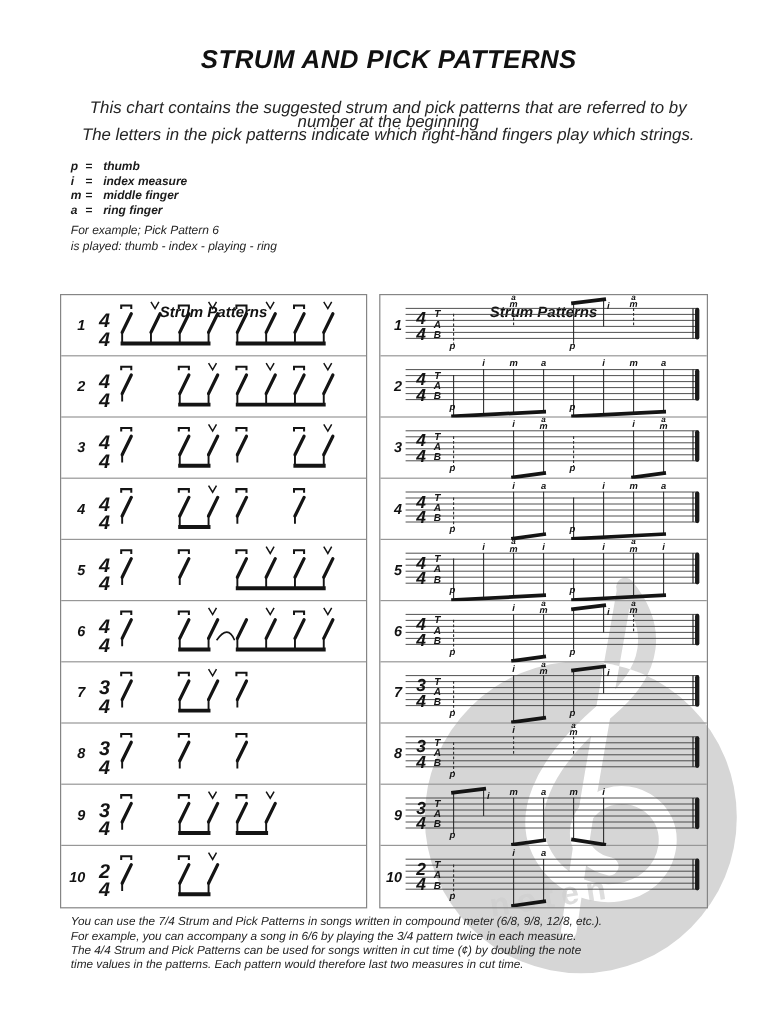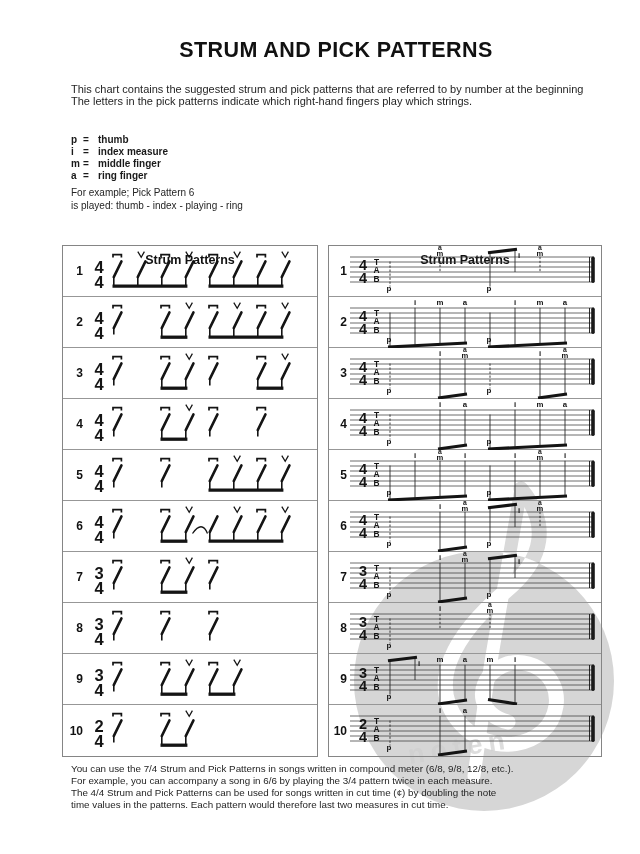--- a/index.html
+++ b/index.html
@@ -1,22 +1,22 @@
 <!DOCTYPE html>
 <html><head>
 <meta charset="utf-8">
 <style>
   html,body{margin:0;padding:0;background:#ffffff;}
   .page{position:relative;width:640px;height:854px;background:#ffffff;overflow:hidden;
         font-family:"Liberation Sans",sans-serif;color:#1c1c1c;}
   .watermark{position:absolute;left:0;top:0;z-index:0;pointer-events:none;}
-  .content{position:absolute;left:16px;top:0;width:584px;height:854px;z-index:1;}
+  .content{position:absolute;left:4px;top:0;width:584px;height:854px;z-index:1;font-style:italic;}
   .title{position:absolute;top:38px;left:0;width:640px;margin:0;text-align:center;
          font-size:21.5px;font-weight:bold;letter-spacing:.4px;color:#111;}
-  .intro{position:absolute;left:55px;top:84px;font-size:11px;line-height:11.7px;color:#252525;}
+  .intro{position:absolute;left:55px;top:84px;font-size:14px;line-height:11.7px;color:#252525;text-align:center;}
   .legend{position:absolute;left:55px;top:134px;font-size:10px;font-weight:bold;line-height:12px;color:#1a1a1a;}
   .legend .sym{display:inline-block;width:12px;}
   .legend .eq{display:inline-block;width:15px;}
   .example{position:absolute;left:55px;top:187px;font-size:10px;line-height:12.5px;color:#252525;}
   .col-header{position:absolute;top:228px;font-size:12.5px;font-weight:bold;text-align:center;color:#111;margin-top:25px;}
   .col-header.strum{left:47px;width:254px;}
   .col-header.pick{left:313px;width:272px;}
   .ptable{position:absolute;top:245px;border:1.5px solid #858585;box-sizing:content-box;background:transparent;}
   .ptable.strum{left:46px;width:254px;}
   .ptable.pick{left:312px;width:272px;}

